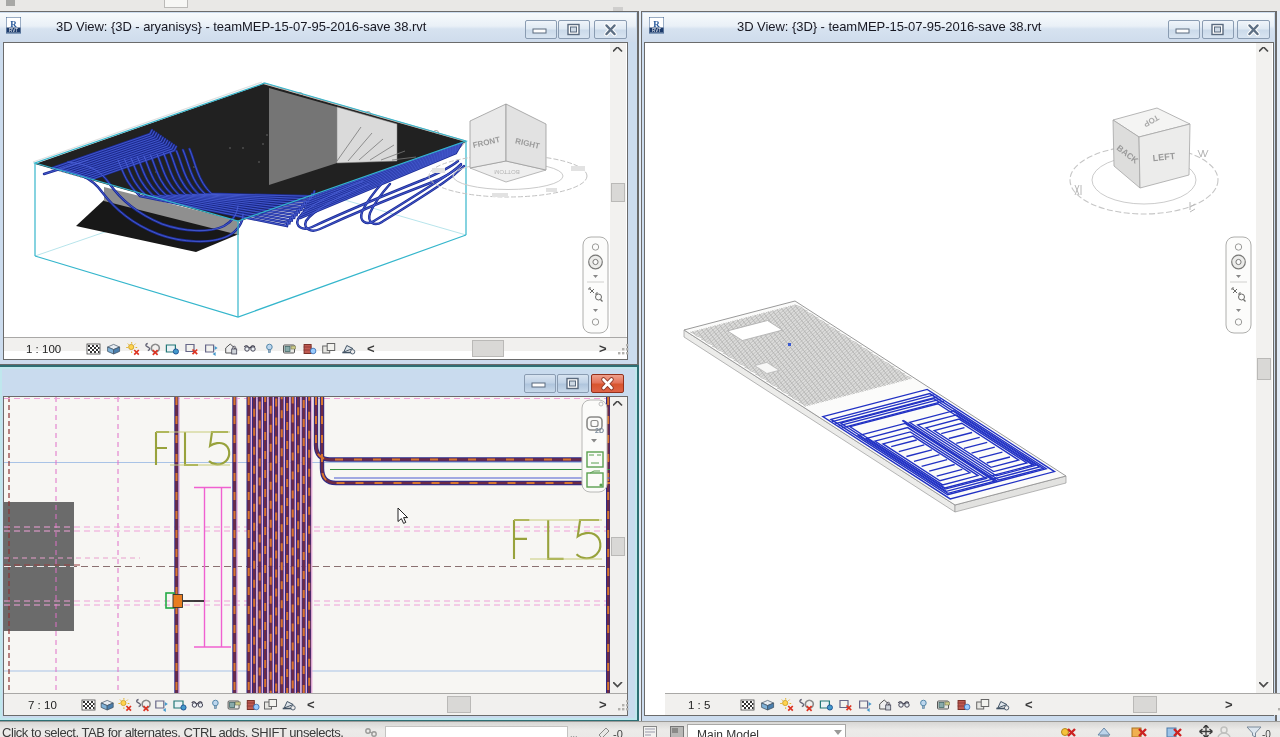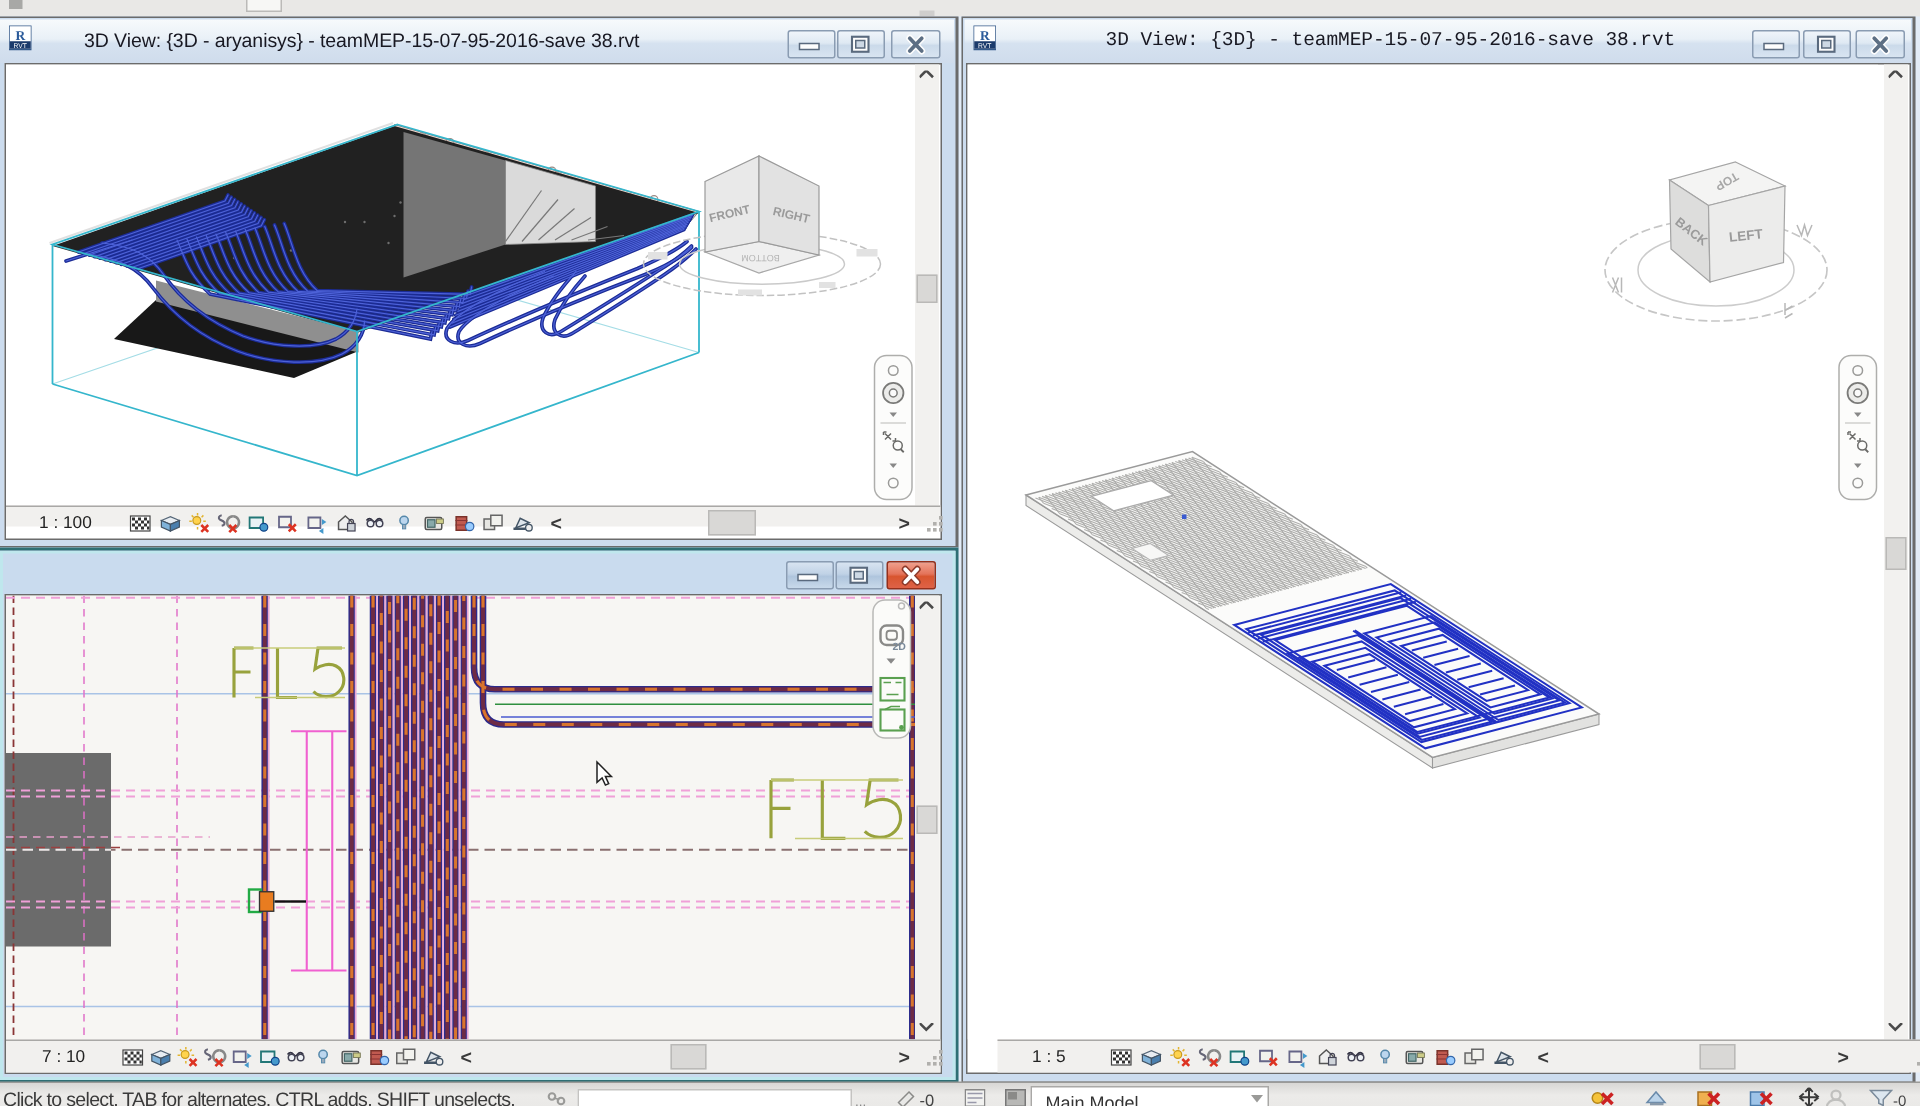--- a/index.html
+++ b/index.html
@@ -554,21 +554,21 @@
  <svg class="abs" style="left:614px;top:6px" width="11" height="11">
       <use href="#grip"></use>
     </svg>
 </div>
 
 <div class="win" style="left:641px;top:11px;width:636px;height:711px;border-right-width:2px;">
  <div class="tb tb-in">
   <svg class="abs" style="left:6px;top:4px" width="15" height="17">
         <use href="#rvticon"></use>
       </svg>
-  <span class="title" style="left:94px;font-family:Liberation Mono, monospace;">3D View: {3D} - teamMEP-15-07-95-2016-save 38.rvt</span>
+  <span class="title" style="left:94px;">3D View: {3D} - teamMEP-15-07-95-2016-save 38.rvt</span>
  </div>
  <div class="btn btn-in" style="left:526px;">
       <svg width="30" height="17">
         <rect x="7" y="8" width="13" height="4" fill="#fdfdfd" stroke="#5a6a7e" stroke-width="1"></rect>
       </svg>
     </div>
  <div class="btn btn-in" style="left:560px;">
       <svg width="30" height="17">
         <rect x="9" y="3.5" width="11" height="10" fill="#fdfdfd" stroke="#5a6a7e" stroke-width="1.4"></rect>
         <rect x="11.5" y="6" width="6" height="5" fill="#cdd8e4" stroke="#5a6a7e" stroke-width="1"></rect>

